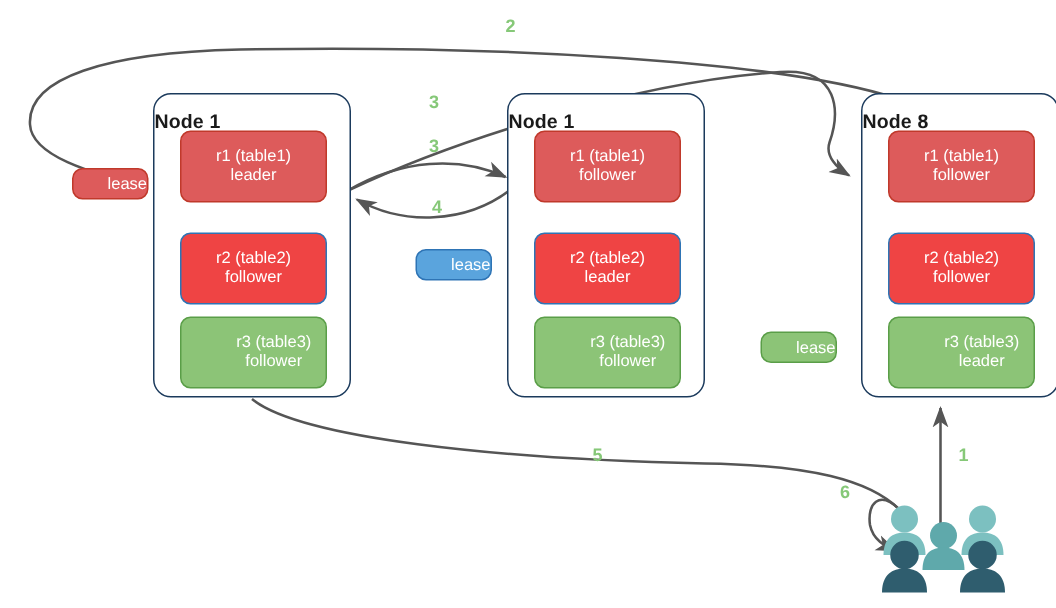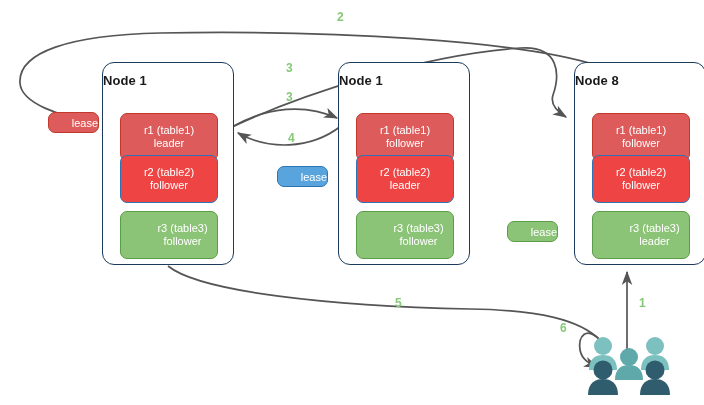--- a/index.html
+++ b/index.html
@@ -64,21 +64,21 @@
   .rep-blue {
     background: #ef4444;
     border: 1.3px solid #2e74b5;
     text-align: center;
   }
   .rep-green {
     background: #8cc477;
     border: 1.3px solid #5a9e48;
     padding-left: 27px;
   }
-  .r1 { top: 50px; }
+  .r1 { top: 24px; }
   .r2 { top: 92px; }
   .r3 { top: 148px; }
 
   .lease {
     position: absolute;
     box-sizing: border-box;
     border-radius: 7px;
     display: flex;
     align-items: center;
     justify-content: flex-end;

